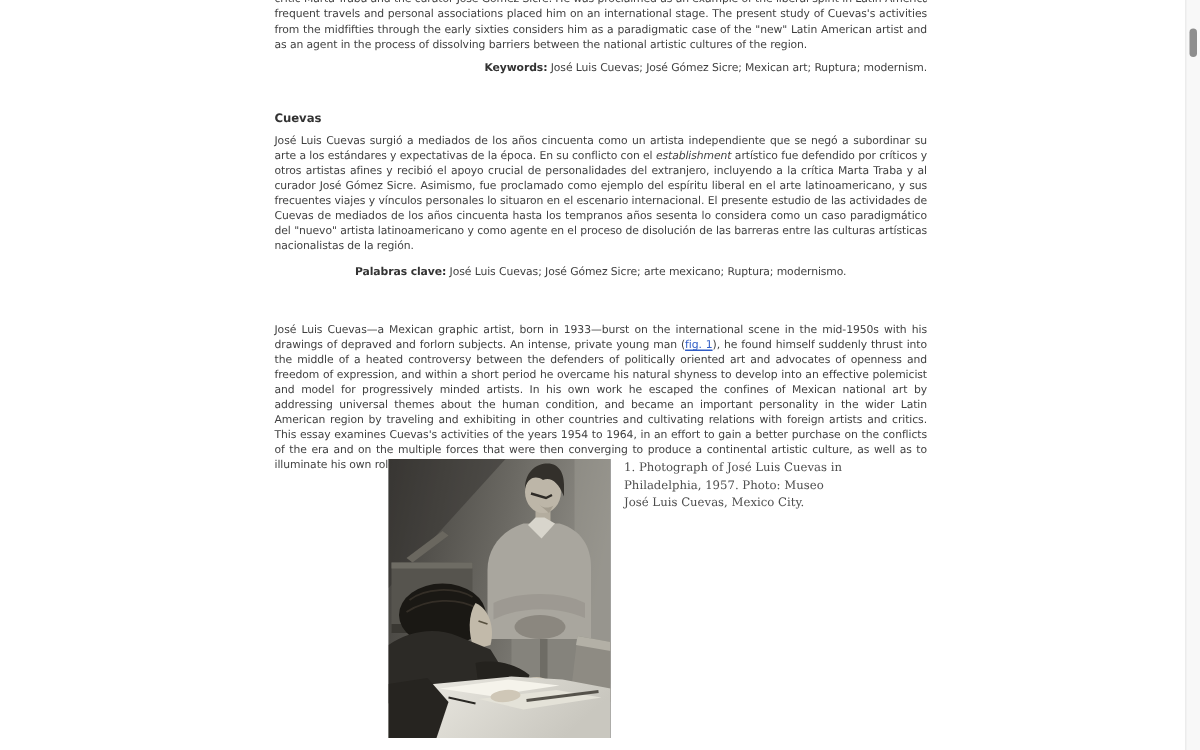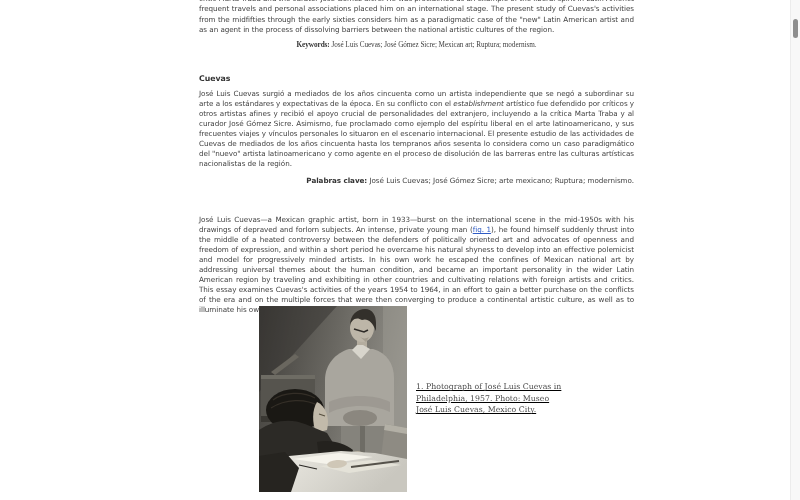--- a/index.html
+++ b/index.html
@@ -5,60 +5,59 @@
   html, body { margin: 0; padding: 0; }
   body {
     width: 800px; height: 500px;
     background: #ffffff;
     overflow: hidden;
     position: relative;
     font-family: "DejaVu Sans", "Liberation Sans", sans-serif;
   }
   .content {
     position: absolute;
-    left: 199px; top: 0;
+    left: 183px; top: 0;
     width: 435px;
     color: #3f3f3f;
     font-size: 7.2px;
     letter-spacing: -0.05px;
     line-height: 10.5px;
     text-align: justify;
   }
   .clip-line {
     height: 3px;
     overflow: hidden;
     position: relative;
     white-space: nowrap;
   }
   .clip-line span { position: relative; top: -6px; display: inline-block; }
   p { margin: 0; }
   .abstract-en { margin-top: 1px; }
-  .kw-line { margin-top: 4px; text-align: center; font-family: Liberation Serif, serif; }
+  .kw-line { margin-top: 4px; text-align: right; }
   .kw-label { font-weight: bold; color: #333333; }
   .section-heading {
     margin-top: 24px;
     font-weight: bold;
     font-size: 7.8px;
     color: #333333;
     text-align: left;
   }
   .resumen-p { margin-top: 4px; line-height: 10px; }
-  .palabras-line { margin-top: 7px; text-align: right; }
+  .palabras-line { margin-top: 7px; text-align: center; }
   .body-p { margin-top: 29px; line-height: 10px; }
   .fig-link {
     color: #2f5cc5;
     text-decoration: underline;
     cursor: pointer;
   }
   .figure-block {
     position: absolute;
     left: 259px; top: 306px;
     display: flex;
-    align-items: center;
-    text-decoration: underline;
+    align-items: flex-start;
   }
   .photo-frame {
     width: 148px; height: 186px;
     flex: 0 0 auto;
     background: #555;
   }
   .photo-frame svg { display: block; }
   .fig-caption {
     margin-left: 9px;
     margin-bottom: 1px;

